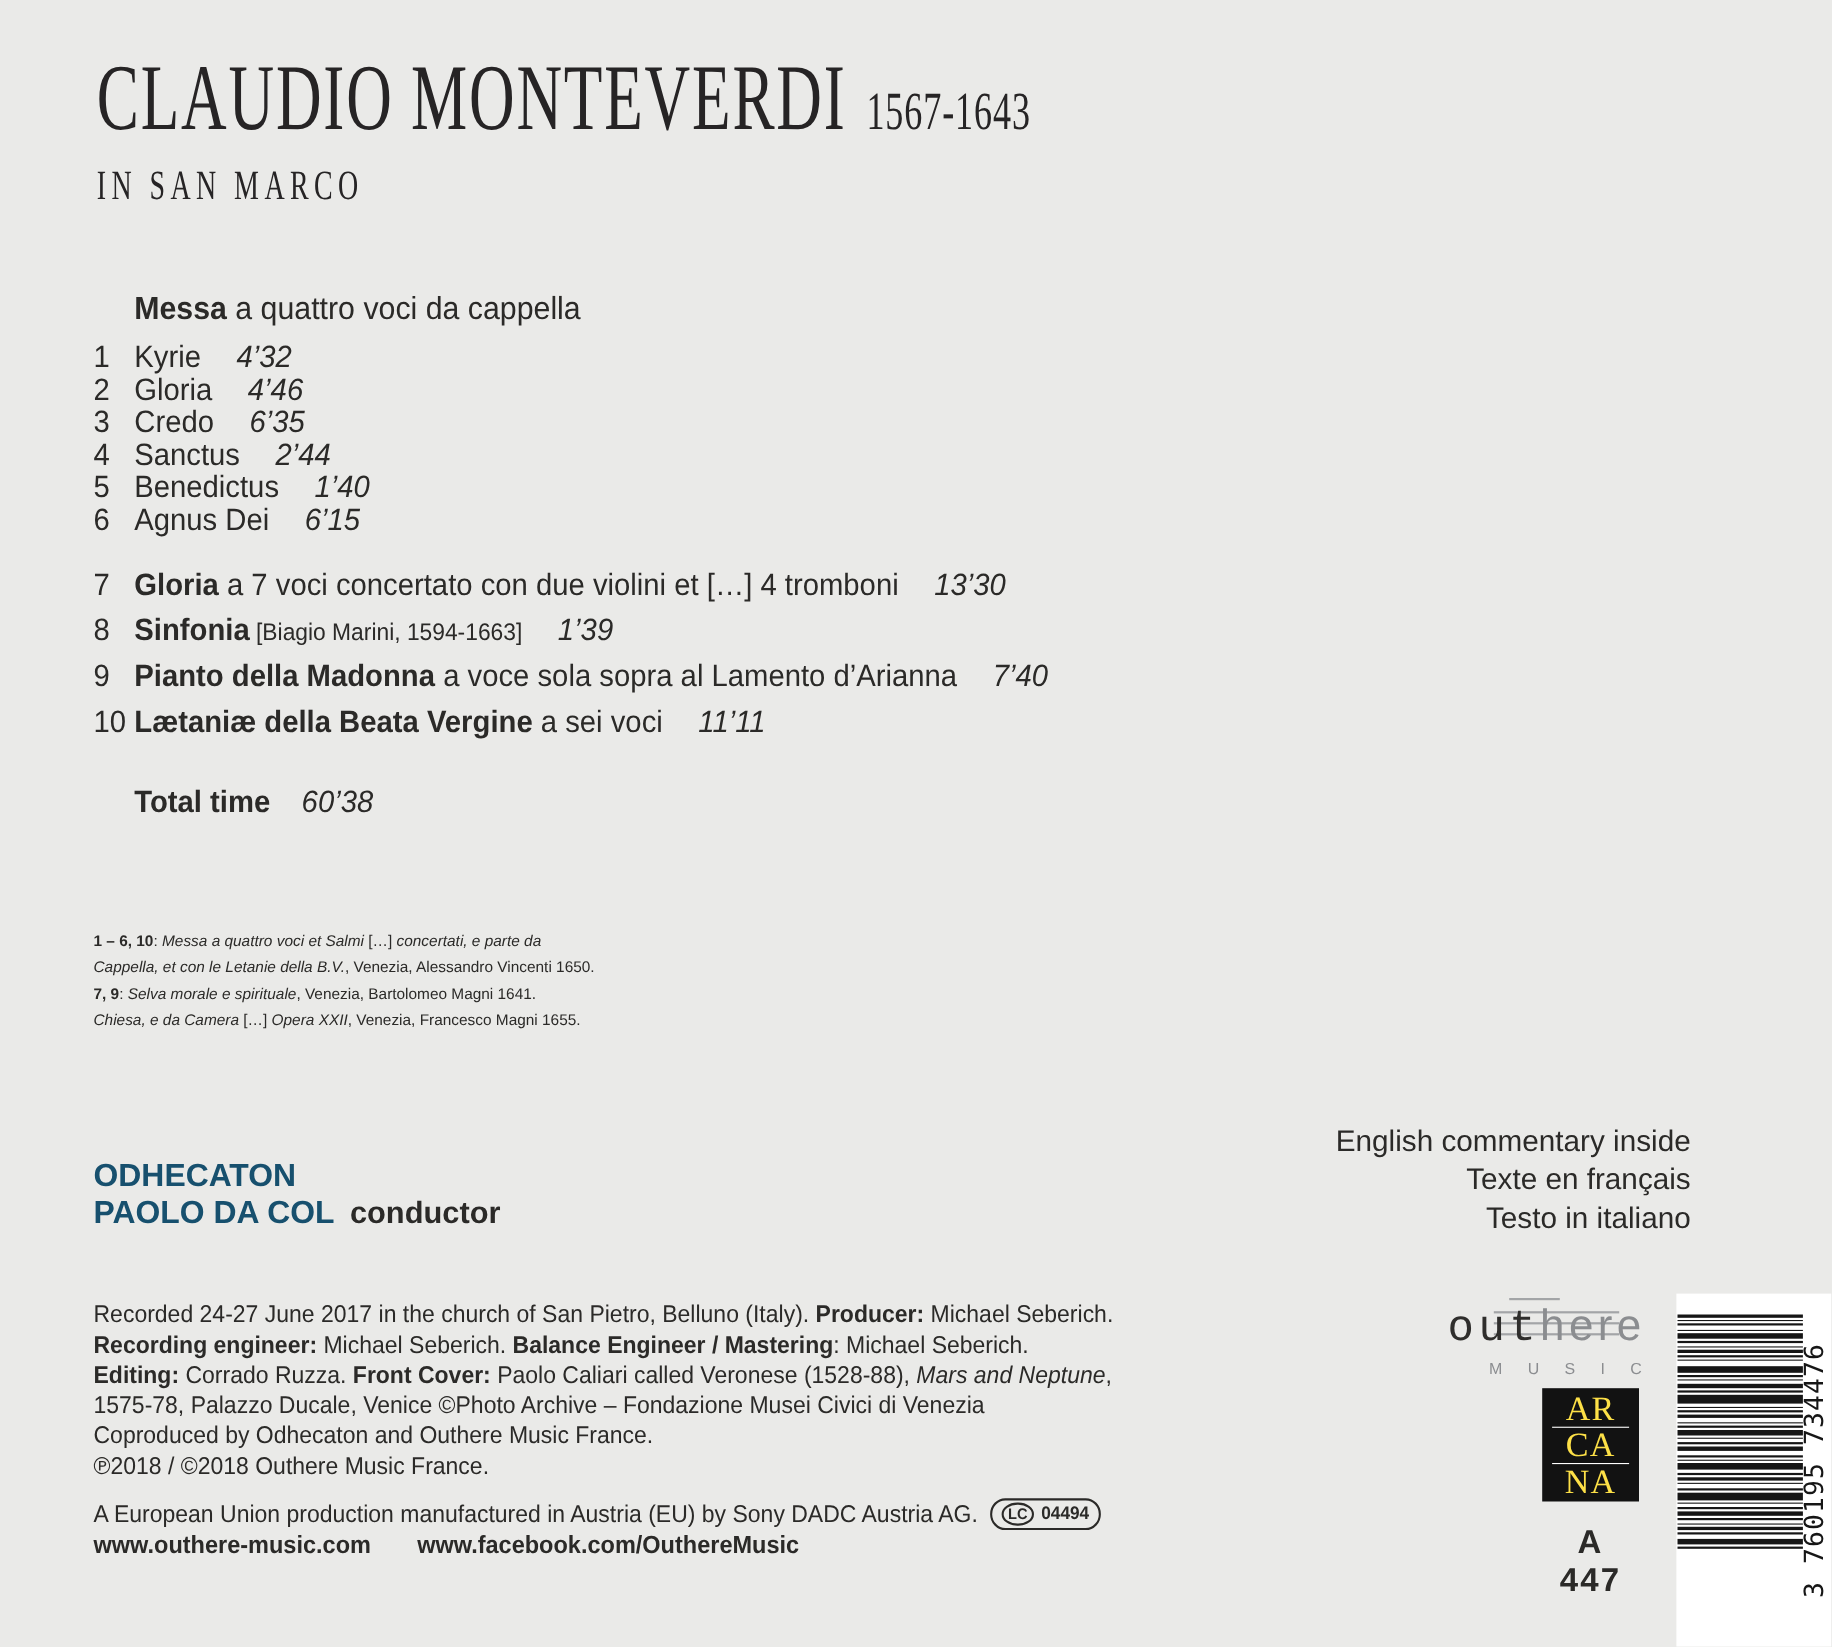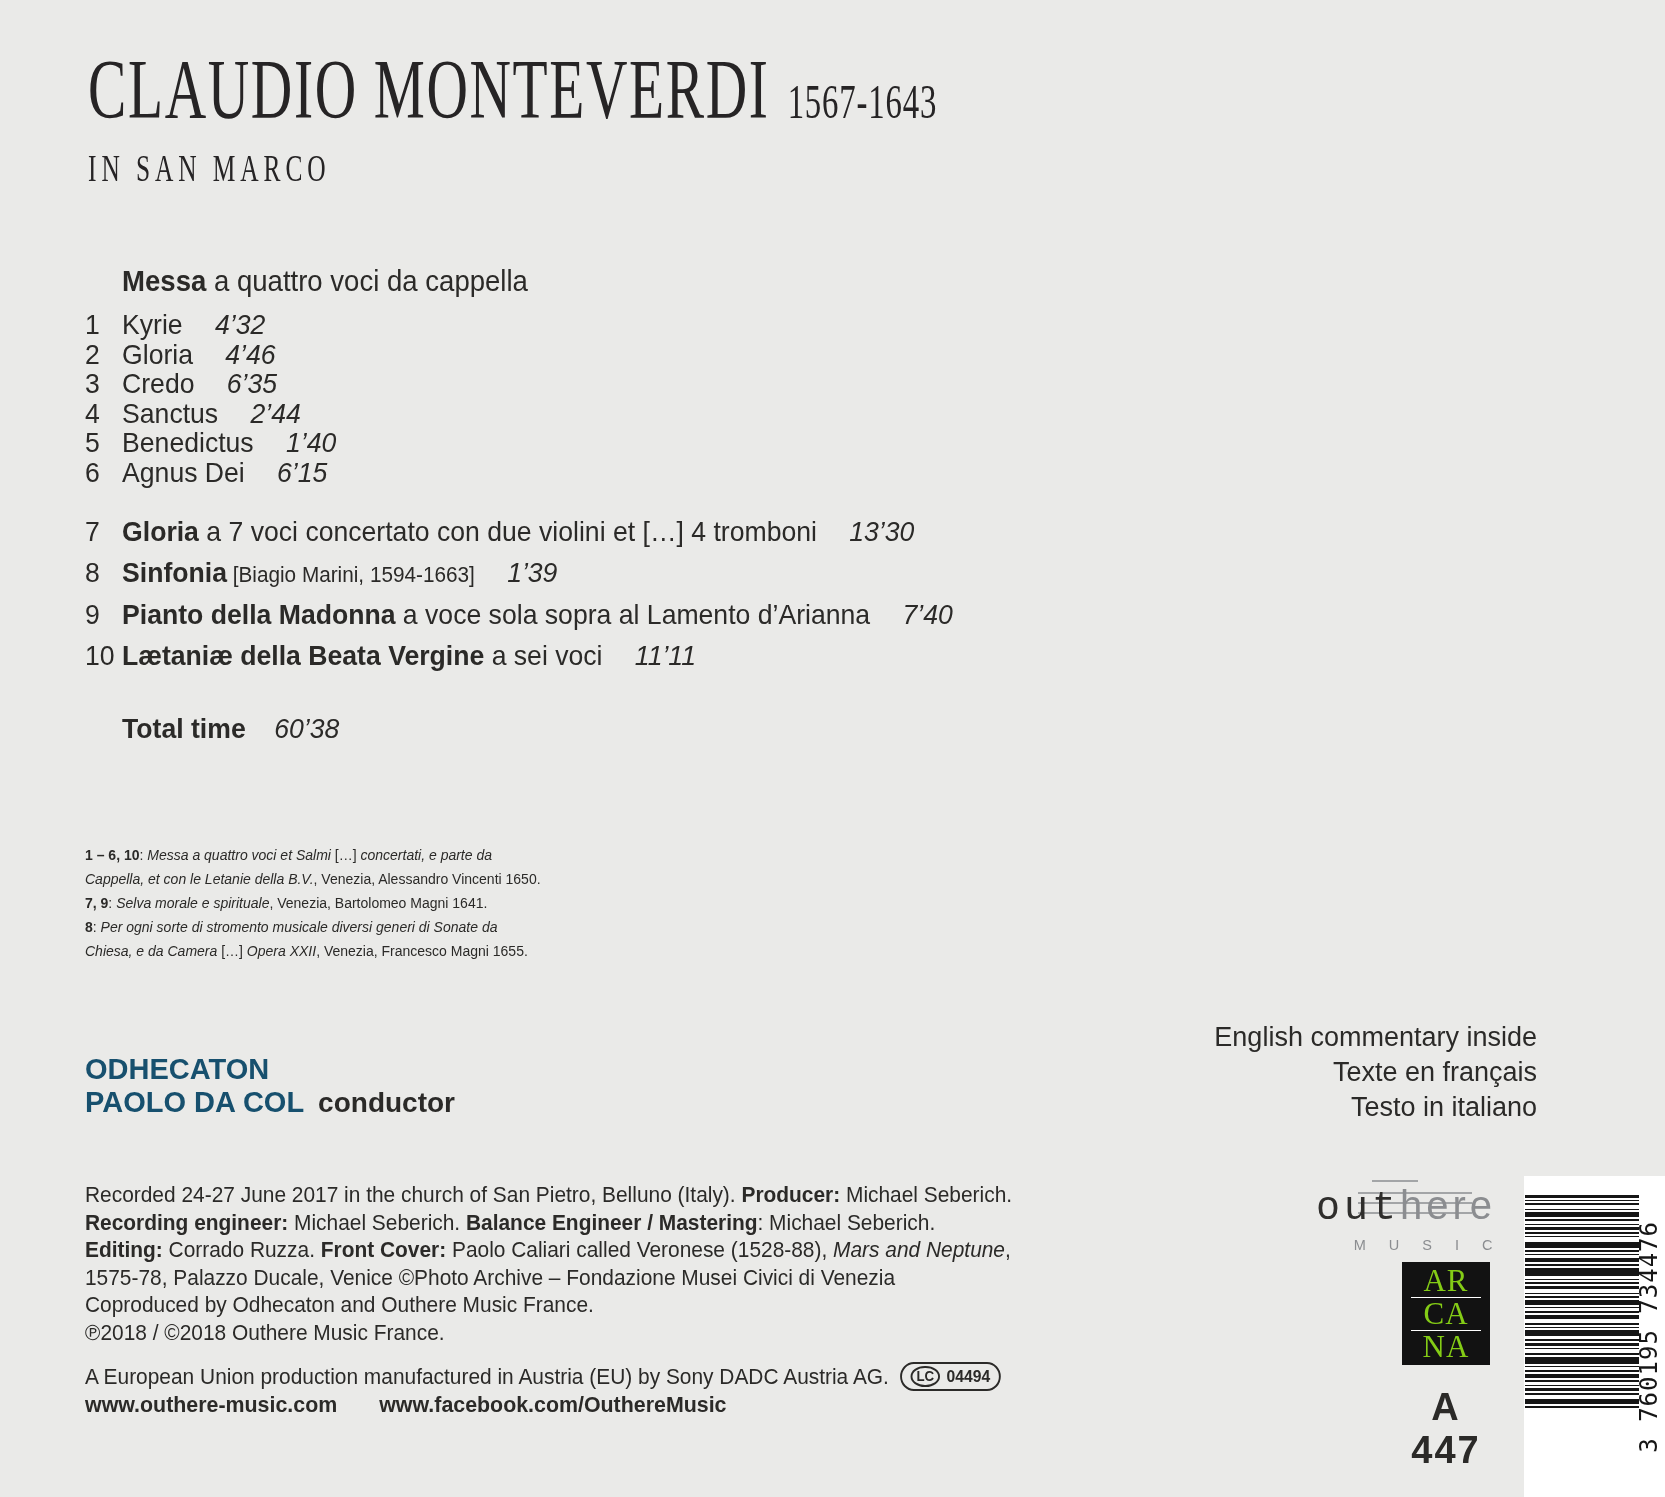--- a/index.html
+++ b/index.html
@@ -61,25 +61,25 @@
   .staff{position:absolute;z-index:0;left:0;top:0;width:100%;height:100%;}
   .staff div{position:absolute;height:2px;background:#a3a5a7;}
   .staff .s1{top:-6px;left:56px;width:46px;}
   .staff .s2{top:6px;left:42px;width:114px;}
   .staff .s3{top:16px;left:42px;width:114px;}
   .staff .s4{top:26px;left:42px;width:114px;}
   #outhere-logo .music{margin-top:9px;font-size:14.5px;letter-spacing:9.5px;color:var(--gray);text-align:right;margin-right:-8px;}
 
   
   #arcana{position:absolute;left:1402px;top:1262px;width:88px;height:103px;background:#121212;display:flex;flex-direction:column;align-items:center;justify-content:center;font-family:"Liberation Serif",serif;}
-  .arc-row{color:#84cc16;font-size:31px;line-height:32px;width:70px;text-align:center;letter-spacing:1px;}
+  .arc-row{color:#fde047;font-size:31px;line-height:32px;width:70px;text-align:center;letter-spacing:1px;}
   .arc-row:not(:last-child){border-bottom:1.5px solid #fff;}
 
   
-  #catalog{position:absolute;left:1402px;top:1386px;width:88px;text-align:center;font-size:38px;font-weight:bold;letter-spacing:2px;}
+  #catalog{position:absolute;left:1402px;top:1386px;width:88px;text-align:center;font-size:30px;font-weight:bold;letter-spacing:2px;}
 
   
   #barcode{position:absolute;left:1524px;top:1176px;width:141px;height:321px;background:var(--bc-bg);}
   #bars{position:absolute;left:1px;top:19px;width:114px;}
   #bars div{background:#161616;width:100%;}
   #barcode-number{position:absolute;right:2px;bottom:44px;writing-mode:vertical-rl;transform:rotate(180deg);font-family:"DejaVu Sans Mono",monospace;font-size:24px;letter-spacing:1px;color:#161616;white-space:pre;}
 </style>
 </head>
 <body>
 
@@ -109,21 +109,20 @@
       </div>
     <div class="total-row">
       <span class="b">Total time</span><span class="ttime">60’38</span>
     </div>
   </section>
 
   <section id="sources">
       <div><span class="b">1 – 6, 10</span><span>: </span><span class="i">Messa a quattro voci et Salmi</span><span> […] </span><span class="i">concertati, e parte da</span></div>
       <div><span class="i">Cappella, et con le Letanie della B.V.</span><span>, Venezia, Alessandro Vincenti 1650.</span></div>
       <div><span class="b">7, 9</span><span>: </span><span class="i">Selva morale e spirituale</span><span>, Venezia, Bartolomeo Magni 1641.</span></div>
-      <div><span class="b">8</span><span>: </span><span class="i">Per ogni sorte di stromento musicale diversi generi di Sonate da</span></div>
       <div><span class="i">Chiesa, e da Camera</span><span> […] </span><span class="i">Opera XXII</span><span>, Venezia, Francesco Magni 1655.</span></div>
     </section>
 
   <section id="artists">
     <div class="ensemble">ODHECATON</div>
     <div>
       <span class="conductor">PAOLO DA COL</span><span class="role">conductor</span>
     </div>
   </section>
 

